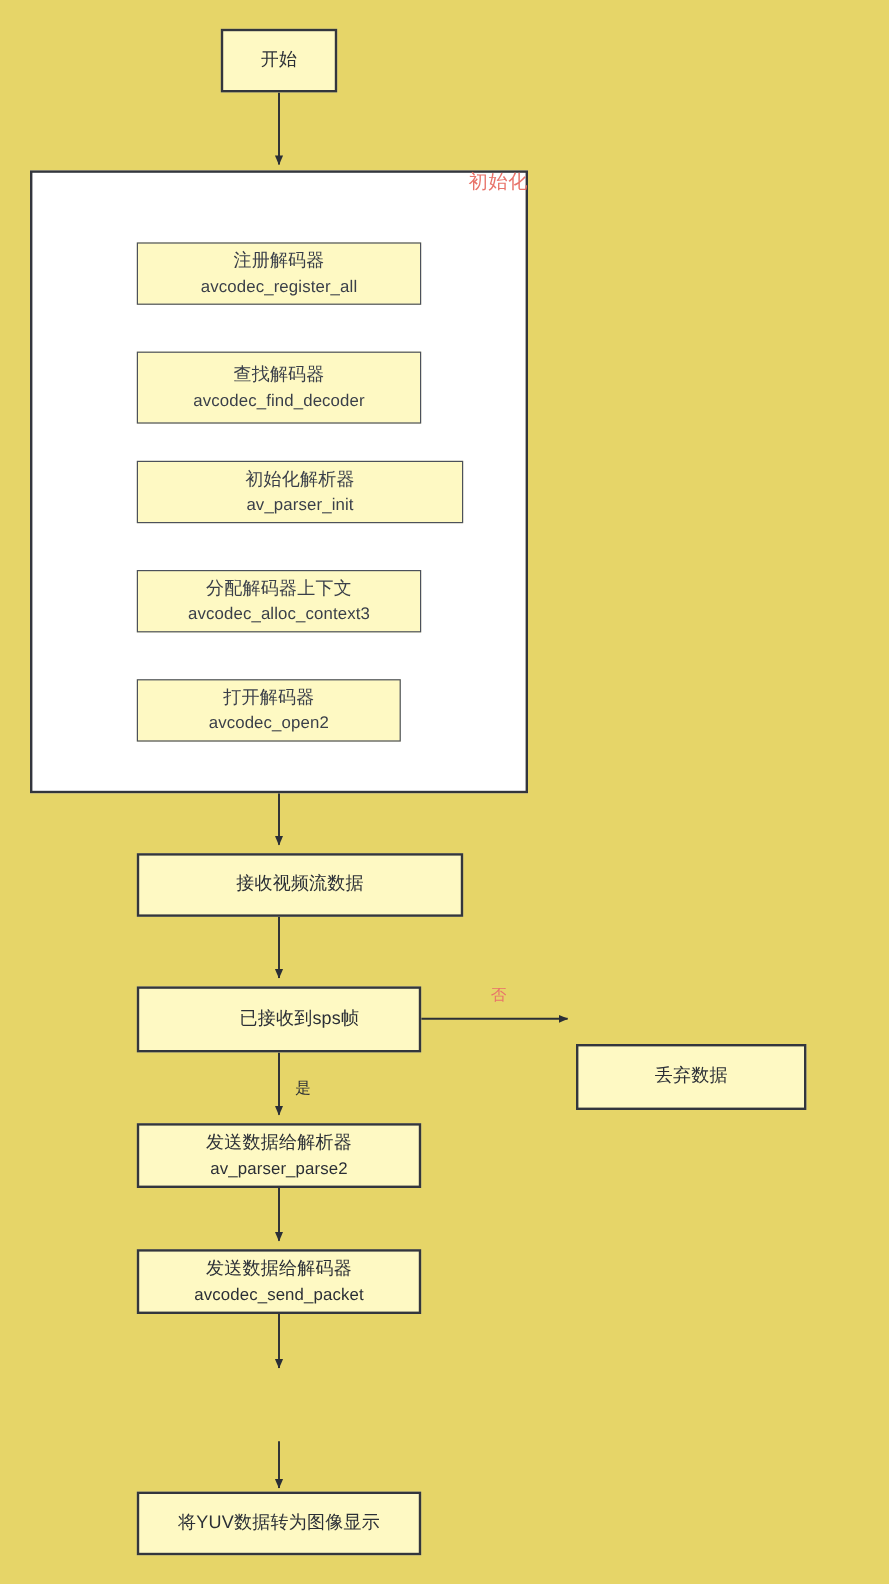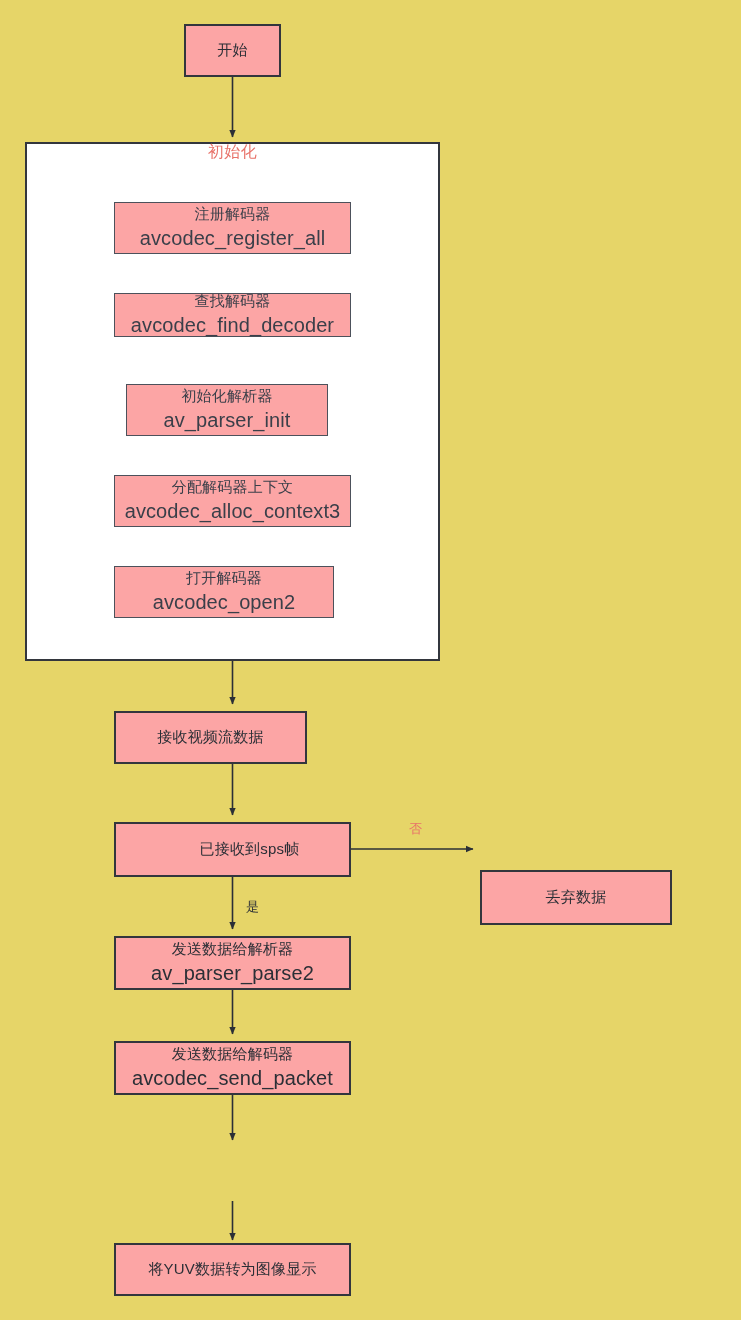--- a/index.html
+++ b/index.html
@@ -22,21 +22,21 @@
     position: absolute;
     left: 0;
     top: 0;
     width: 741px;
     height: 1320px;
     pointer-events: none;
   }
   .node {
     position: absolute;
     box-sizing: border-box;
-    background: #fca5a5;
+    background: #fef9c3;
     border: 2px solid #33363d;
     display: flex;
     flex-direction: column;
     align-items: center;
     justify-content: center;
     line-height: 1.35;
     color: #2b2f36;
     font-size: 15px;
     text-align: center;
   }
@@ -44,21 +44,21 @@
     border: 1.6px solid #4c515b;
     color: #3a3f49;
   }
   .node .cn {
     display: block;
     font-size: 15px;
     letter-spacing: 0.2px;
   }
   .node .fn {
     display: block;
-    font-size: 20px;
+    font-size: 14px;
     letter-spacing: 0.1px;
   }
   .group-box {
     position: absolute;
     box-sizing: border-box;
     background: #ffffff;
     border: 2px solid #33363d;
   }
   .group-title {
     position: absolute;
@@ -116,48 +116,48 @@
 
     <line x1="232.5" y1="1201" x2="232.5" y2="1240" stroke="#2b2f36" stroke-width="1.6" marker-end="url(#arrow)"></line>
   </svg>
 
   <div class="node" style="left:184px; top:24px; width:97px; height:53px;">
     <span class="cn">开始</span>
   </div>
 
   <div class="group-box" style="left:25px; top:142px; width:415px; height:519px;">
   </div>
-  <div class="group-title" style="left:25px; top:142px; width:415px;">初始化</div>
+  <div class="group-title" style="left:25px; top:142px; width:415px;text-align:right;">初始化</div>
 
   <div class="node inner" style="left:114px; top:202px; width:237px; height:52px;">
     <span class="cn">注册解码器</span>
     <span class="fn">avcodec_register_all</span>
   </div>
 
-  <div class="node inner" style="left:114px; top:293px; width:237px; height:44px;">
+  <div class="node inner" style="left:114px; top:293px; width:237px; height:60px;">
     <span class="cn">查找解码器</span>
     <span class="fn">avcodec_find_decoder</span>
   </div>
 
-  <div class="node inner" style="left:126px; top:384px; width:202px; height:52px;text-align:center;">
+  <div class="node inner" style="left:114px; top:384px; width:272px; height:52px;text-align:center;">
     <span class="cn">初始化解析器</span>
     <span class="fn">av_parser_init</span>
   </div>
 
   <div class="node inner" style="left:114px; top:475px; width:237px; height:52px;">
     <span class="cn">分配解码器上下文</span>
     <span class="fn">avcodec_alloc_context3</span>
   </div>
 
   <div class="node inner" style="left:114px; top:566px; width:220px; height:52px;">
     <span class="cn">打开解码器</span>
     <span class="fn">avcodec_open2</span>
   </div>
 
-  <div class="node" style="left:114px; top:711px; width:193px; height:53px;">
+  <div class="node" style="left:114px; top:711px; width:272px; height:53px;">
     <span class="cn">接收视频流数据</span>
   </div>
 
   <div class="node" style="left:114px; top:822px; width:237px; height:55px;padding-left:34px;">
     <span class="cn">已接收到sps帧</span>
   </div>
 
   <div class="node" style="left:480px; top:822px; width:192px; height:55px;margin-top:48px;">
     <span class="cn">丢弃数据</span>
   </div>

